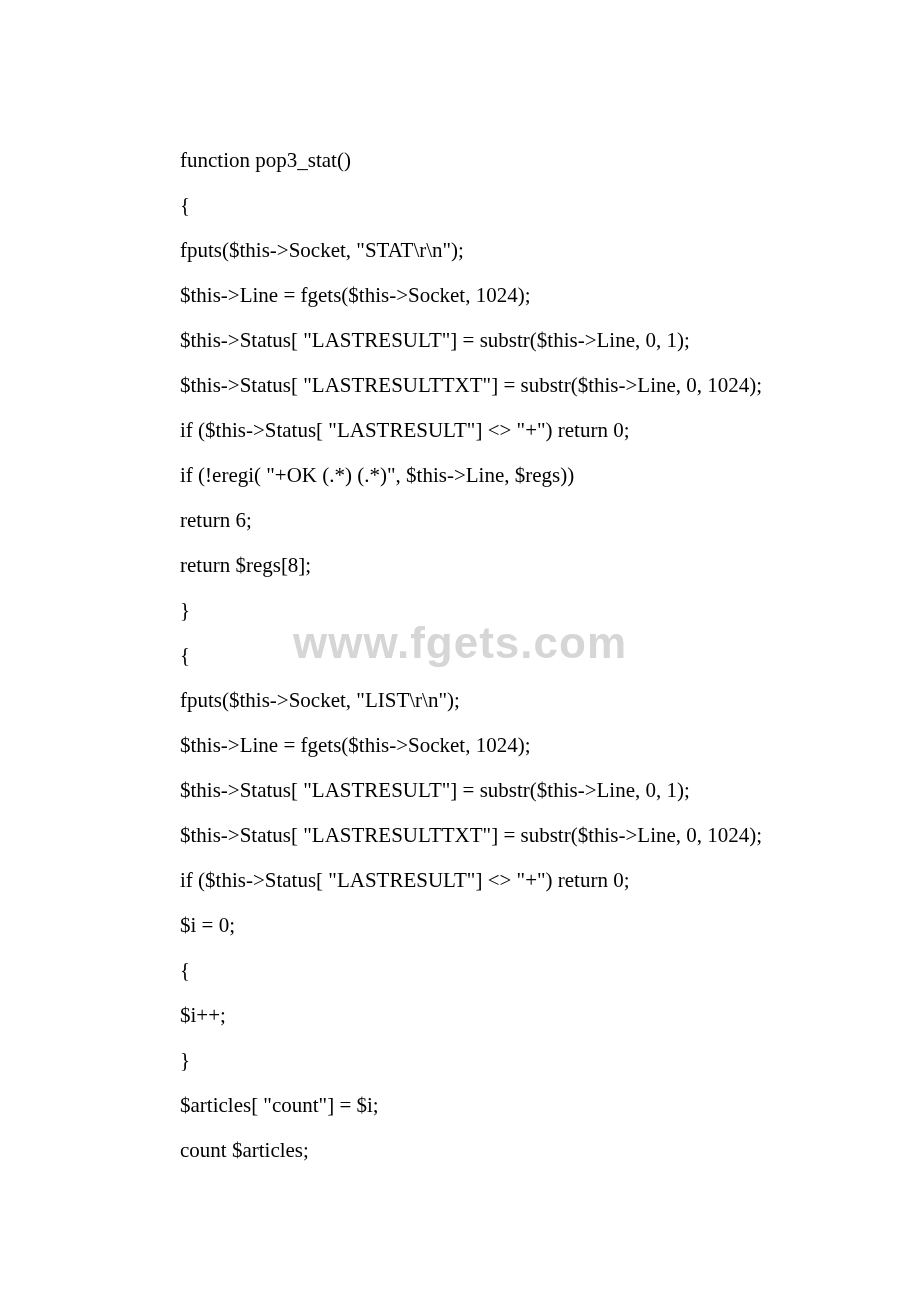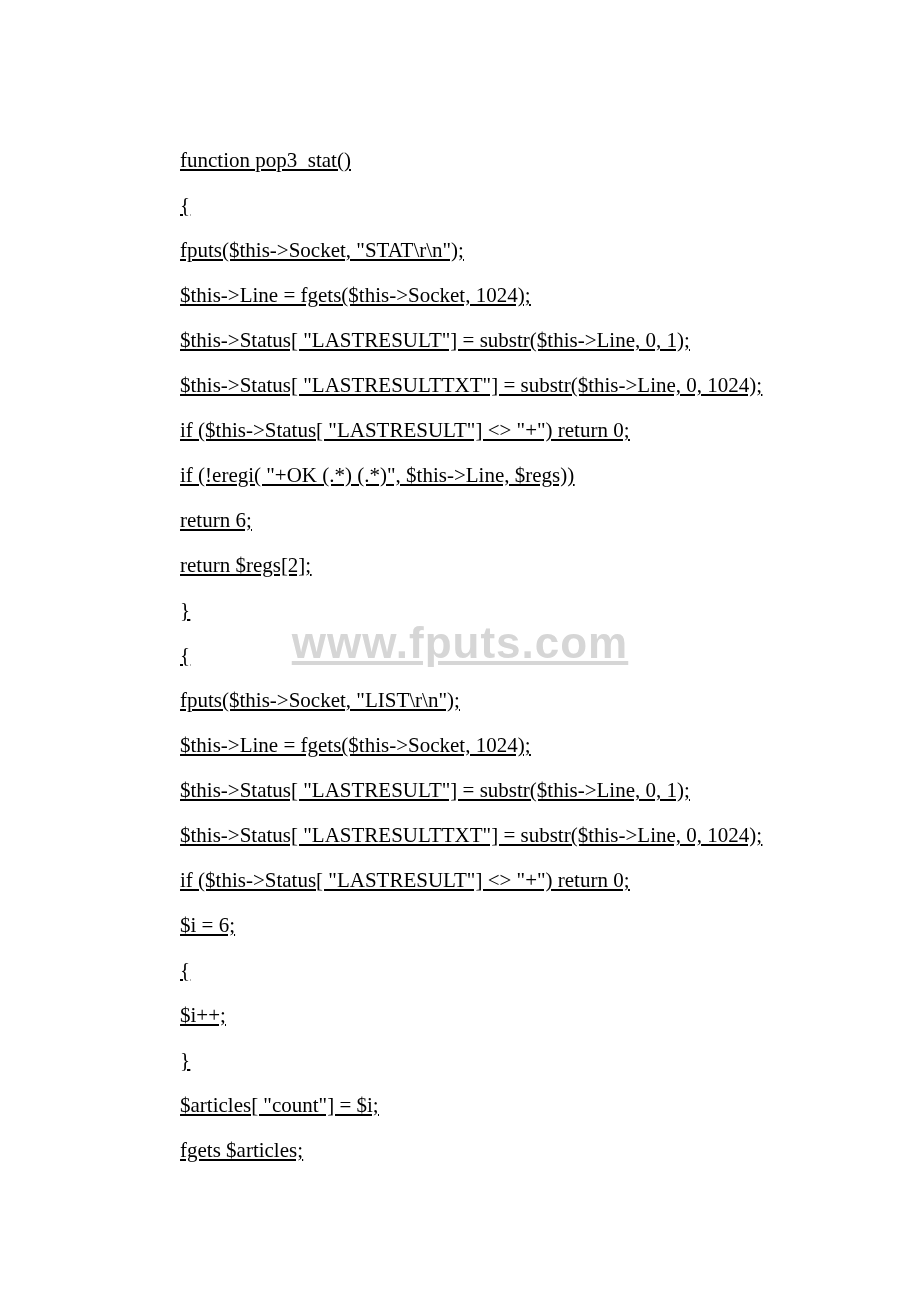--- a/index.html
+++ b/index.html
@@ -1,19 +1,18 @@
 <!DOCTYPE html>
 <html><head>
 <meta charset="utf-8">
 <style>
   * {
     margin: 0;
     padding: 0;
     box-sizing: border-box;
-    text-decoration: underline;
   }
   body {
     width: 920px;
     height: 1302px;
     background: #ffffff;
     font-family: "Times New Roman", Times, serif;
     position: relative;
   }
   .content {
     position: absolute;
@@ -43,39 +42,39 @@
     z-index: 0;
   }
   .code-block {
     position: relative;
     z-index: 1;
   }
 </style>
 </head>
 <body>
 
-<div class="watermark">www.fputs.com</div>
+<div class="watermark">www.fgets.com</div>
 
 <div class="content code-block">
   <div class="line">function pop3_stat()</div>
   <div class="line">{</div>
   <div class="line">fputs($this-&gt;Socket, "STAT\r\n");</div>
   <div class="line">$this-&gt;Line = fgets($this-&gt;Socket, 1024);</div>
   <div class="line">$this-&gt;Status[ "LASTRESULT"] = substr($this-&gt;Line, 0, 1);</div>
   <div class="line">$this-&gt;Status[ "LASTRESULTTXT"] = substr($this-&gt;Line, 0, 1024);</div>
   <div class="line">if ($this-&gt;Status[ "LASTRESULT"] &lt;&gt; "+") return 0;</div>
   <div class="line">if (!eregi( "+OK (.*) (.*)", $this-&gt;Line, $regs))</div>
   <div class="line">return 6;</div>
-  <div class="line">return $regs[2];</div>
+  <div class="line">return $regs[8];</div>
   <div class="line">}</div>
   <div class="line">{</div>
   <div class="line">fputs($this-&gt;Socket, "LIST\r\n");</div>
   <div class="line">$this-&gt;Line = fgets($this-&gt;Socket, 1024);</div>
   <div class="line">$this-&gt;Status[ "LASTRESULT"] = substr($this-&gt;Line, 0, 1);</div>
   <div class="line">$this-&gt;Status[ "LASTRESULTTXT"] = substr($this-&gt;Line, 0, 1024);</div>
   <div class="line">if ($this-&gt;Status[ "LASTRESULT"] &lt;&gt; "+") return 0;</div>
-  <div class="line">$i = 6;</div>
+  <div class="line">$i = 0;</div>
   <div class="line">{</div>
   <div class="line">$i++;</div>
   <div class="line">}</div>
   <div class="line">$articles[ "count"] = $i;</div>
-  <div class="line">fgets $articles;</div>
+  <div class="line">count $articles;</div>
 </div>
 
 </body></html>

